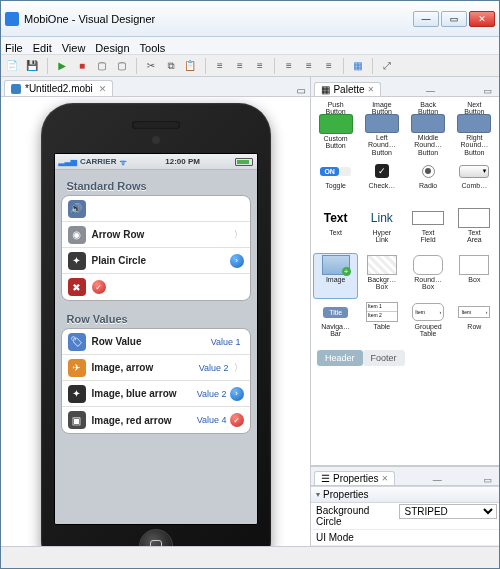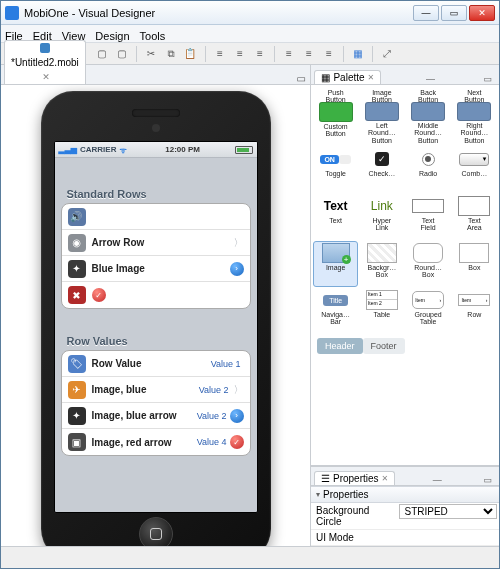--- a/index.html
+++ b/index.html
@@ -1,49 +1,49 @@
 <!DOCTYPE html>
 <html><head>
 <meta charset="utf-8">
 <style>
   * { box-sizing: border-box; font-family: Tahoma, Arial, sans-serif; }
   body { margin:0; background:#fff; width:500px; height:569px; overflow:hidden; font-size:11px; }
   .window { border:1px solid #5a7d9c; display:flex; flex-direction:column; height:569px;}
-  .titlebar { background:linear-gradient(#fdfefe,#e6eef7); height:24px; display:flex; align-items:center; padding:0 4px; border-bottom:1px solid #bcd; }
+  .titlebar { background:linear-gradient(#fdfefe,#e6eef7); height:36px; display:flex; align-items:center; padding:0 4px; border-bottom:1px solid #bcd; }
   .titlebar .icon { width:14px; height:14px; background:#2a7de1; border-radius:2px; margin-right:5px;}
   .titlebar .title { flex:1; color:#000;}
   .winbtns { display:flex; gap:2px;}
   .winbtn { width:26px; height:16px; border:1px solid #9db2c9; background:linear-gradient(#f7fbff,#dbe8f5); border-radius:2px; display:flex; align-items:center; justify-content:center; font-size:9px;}
   .winbtn.close { background:linear-gradient(#f28b82,#d93025); color:#fff; border-color:#b5261c;}
   .menubar { height:18px; background:#f4f6f9; display:flex; align-items:flex-end; padding:0 4px; gap:10px; color:#000; border-bottom:1px solid #d8dde3;}
   .toolbar { height:22px; background:#efefef; border-bottom:1px solid #c9cdd2; display:flex; align-items:center; padding:0 4px; gap:4px;}
   .tbtn { width:16px; height:16px; border:1px solid transparent; border-radius:2px; display:flex; align-items:center; justify-content:center; font-size:10px; color:#555;}
   .sep { width:1px; height:16px; background:#c9cdd2; margin:0 2px;}
   .main { flex:1; display:flex; min-height:0;}
   .editor-col { width:310px; display:flex; flex-direction:column; border-right:1px solid #c9cdd2;}
   .tabrow { height:20px; background:#eef1f5; display:flex; align-items:flex-end; padding-left:3px; gap:2px; border-bottom:1px solid #c9cdd2;}
-  .tab { background:#fff; border:1px solid #c9cdd2; border-bottom:none; padding:2px 6px; font-size:10px; display:flex; align-items:center; gap:4px; border-radius:3px 3px 0 0;flex-direction:column;}
+  .tab { background:#fff; border:1px solid #c9cdd2; border-bottom:none; padding:2px 6px; font-size:10px; display:flex; align-items:center; gap:4px; border-radius:3px 3px 0 0;}
   .tab .dot { width:10px;height:10px;background:#3b82c4;border-radius:2px;}
   .tab .x{ font-size:9px; color:#888; margin-left:2px;}
   .maxicon { margin-left:auto; margin-right:4px; font-size:10px; color:#555;}
   .canvas-wrap { flex:1; background:#fff; display:flex; align-items:flex-start; justify-content:center; padding:6px 0 10px; overflow:hidden;}
   .phone { width:230px; height:470px; background:linear-gradient(135deg,#2b2b2b,#0e0e0e); border-radius:32px; padding:50px 13px 48px; position:relative; box-shadow:0 4px 14px rgba(0,0,0,.4), inset 0 0 2px rgba(255,255,255,.3);}
   .phone:before{content:"";position:absolute;left:50%;top:18px;transform:translateX(-50%);width:48px;height:8px;background:#222;border-radius:5px;box-shadow:inset 0 0 2px #000;}
   .phone:after{content:"";position:absolute;left:50%;top:33px;transform:translateX(-50%);width:8px;height:8px;background:#333;border-radius:50%;}
   .homebtn{position:absolute;left:50%;bottom:10px;transform:translateX(-50%);width:34px;height:34px;border-radius:50%;background:radial-gradient(circle at 40% 35%,#555,#0a0a0a);border:1px solid #444;display:flex;align-items:center;justify-content:center;}
   .homebtn div{width:12px;height:12px;border:1.5px solid #ccc;border-radius:3px;}
   .screen{width:100%;height:100%;background:#c7ccd3;border:1px solid #000;border-radius:2px;overflow:hidden;display:flex;flex-direction:column;}
   .statusbar{height:16px;background:linear-gradient(#eef0f3,#d8dce0);display:flex;align-items:center;padding:0 4px;font-size:8px;font-weight:bold;color:#3a4a5a;border-bottom:1px solid #b5bac1;}
   .statusbar .sig{color:#2a7de1;margin-right:3px;}
   .statusbar .wifi{color:#2a7de1;margin-right:4px;}
   .statusbar .time{flex:1;text-align:center;color:#333;}
   .statusbar .bat{width:18px;height:8px;border:1px solid #555;border-radius:1px;position:relative;}
   .statusbar .bat:after{content:"";position:absolute;left:1px;top:1px;bottom:1px;width:12px;background:#4caf50;}
   .content{flex:1;padding:4px 6px;overflow:hidden;}
-  .grouphdr{font-size:11px;color:#4a5a6a;font-weight:bold;padding:6px 6px 3px;text-shadow:0 1px 0 #fff;margin-top:20px;}
+  .grouphdr{font-size:11px;color:#4a5a6a;font-weight:bold;padding:6px 6px 3px;text-shadow:0 1px 0 #fff;}
   .group{background:#fff;border:1px solid #ababab;border-radius:8px;overflow:hidden;margin-bottom:6px;}
   .row{height:26px;display:flex;align-items:center;padding:0 6px;border-bottom:1px solid #e0e0e0;font-size:10px;}
   .row:last-child{border-bottom:none;}
   .row .ricon{width:18px;height:18px;border-radius:4px;margin-right:6px;display:flex;align-items:center;justify-content:center;color:#fff;font-size:10px;}
   .row .rtext{flex:1;color:#222;font-weight:bold;}
   .row .rvalue{color:#2a5db0;font-size:9px;margin-right:3px;}
   .chev{color:#9aa2ab;font-size:10px;margin-left:2px;}
   .disc{width:14px;height:14px;border-radius:50%;display:flex;align-items:center;justify-content:center;font-size:8px;color:#fff;}
   .disc.blue{background:radial-gradient(circle at 35% 30%,#6fb8ff,#1765c0);}
   .disc.red{background:radial-gradient(circle at 35% 30%,#ff8a80,#c62828);}
@@ -146,39 +146,39 @@
                 <div class="row">
                   <div class="ricon" style="background:#5a78a5">🔊</div>
                 </div>
                 <div class="row">
                   <div class="ricon" style="background:#8a8f95">◉</div>
                   <div class="rtext">Arrow Row</div>
                   <span class="chev">〉</span>
                 </div>
                 <div class="row">
                   <div class="ricon" style="background:#3a3a3a">✦</div>
-                  <div class="rtext">Blue Image</div>
+                  <div class="rtext">Plain Circle</div>
                   <span class="disc blue">›</span>
                 </div>
                 <div class="row">
                   <div class="ricon" style="background:#b02a2a">✖</div>
                   <span class="disc red">✓</span>
                 </div>
               </div>
 
               <div class="grouphdr">Row Values</div>
               <div class="group">
                 <div class="row">
                   <div class="ricon" style="background:#5080c8">🏷</div>
                   <div class="rtext">Row Value</div>
                   <div class="rvalue">Value 1</div>
                 </div>
                 <div class="row">
                   <div class="ricon" style="background:#e08a2e">✈</div>
-                  <div class="rtext">Image, blue</div>
+                  <div class="rtext">Image, arrow</div>
                   <div class="rvalue">Value 2</div>
                   <span class="chev">〉</span>
                 </div>
                 <div class="row">
                   <div class="ricon" style="background:#2e2e2e">✦</div>
                   <div class="rtext">Image, blue arrow</div>
                   <div class="rvalue">Value 2</div>
                   <span class="disc blue">›</span>
                 </div>
                 <div class="row">
@@ -276,21 +276,21 @@
               <div class="pal-label">Comb…</div>
             </div>
             <div class="pal-item">
               <div class="pal-swatch">
                 <span style="font-size:12px;font-weight:bold">Text</span>
               </div>
               <div class="pal-label">Text</div>
             </div>
             <div class="pal-item">
               <div class="pal-swatch">
-                <span style="font-size:12px;color:#4d7c0f;">Link</span>
+                <span style="font-size:12px;color:#0c4a6e;">Link</span>
               </div>
               <div class="pal-label">Hyper
 Link</div>
             </div>
             <div class="pal-item">
               <div class="pal-swatch">
                 <span style="width:32px;height:14px;border:1px solid #888;background:#fff"></span>
               </div>
               <div class="pal-label">Text
 Field</div>

